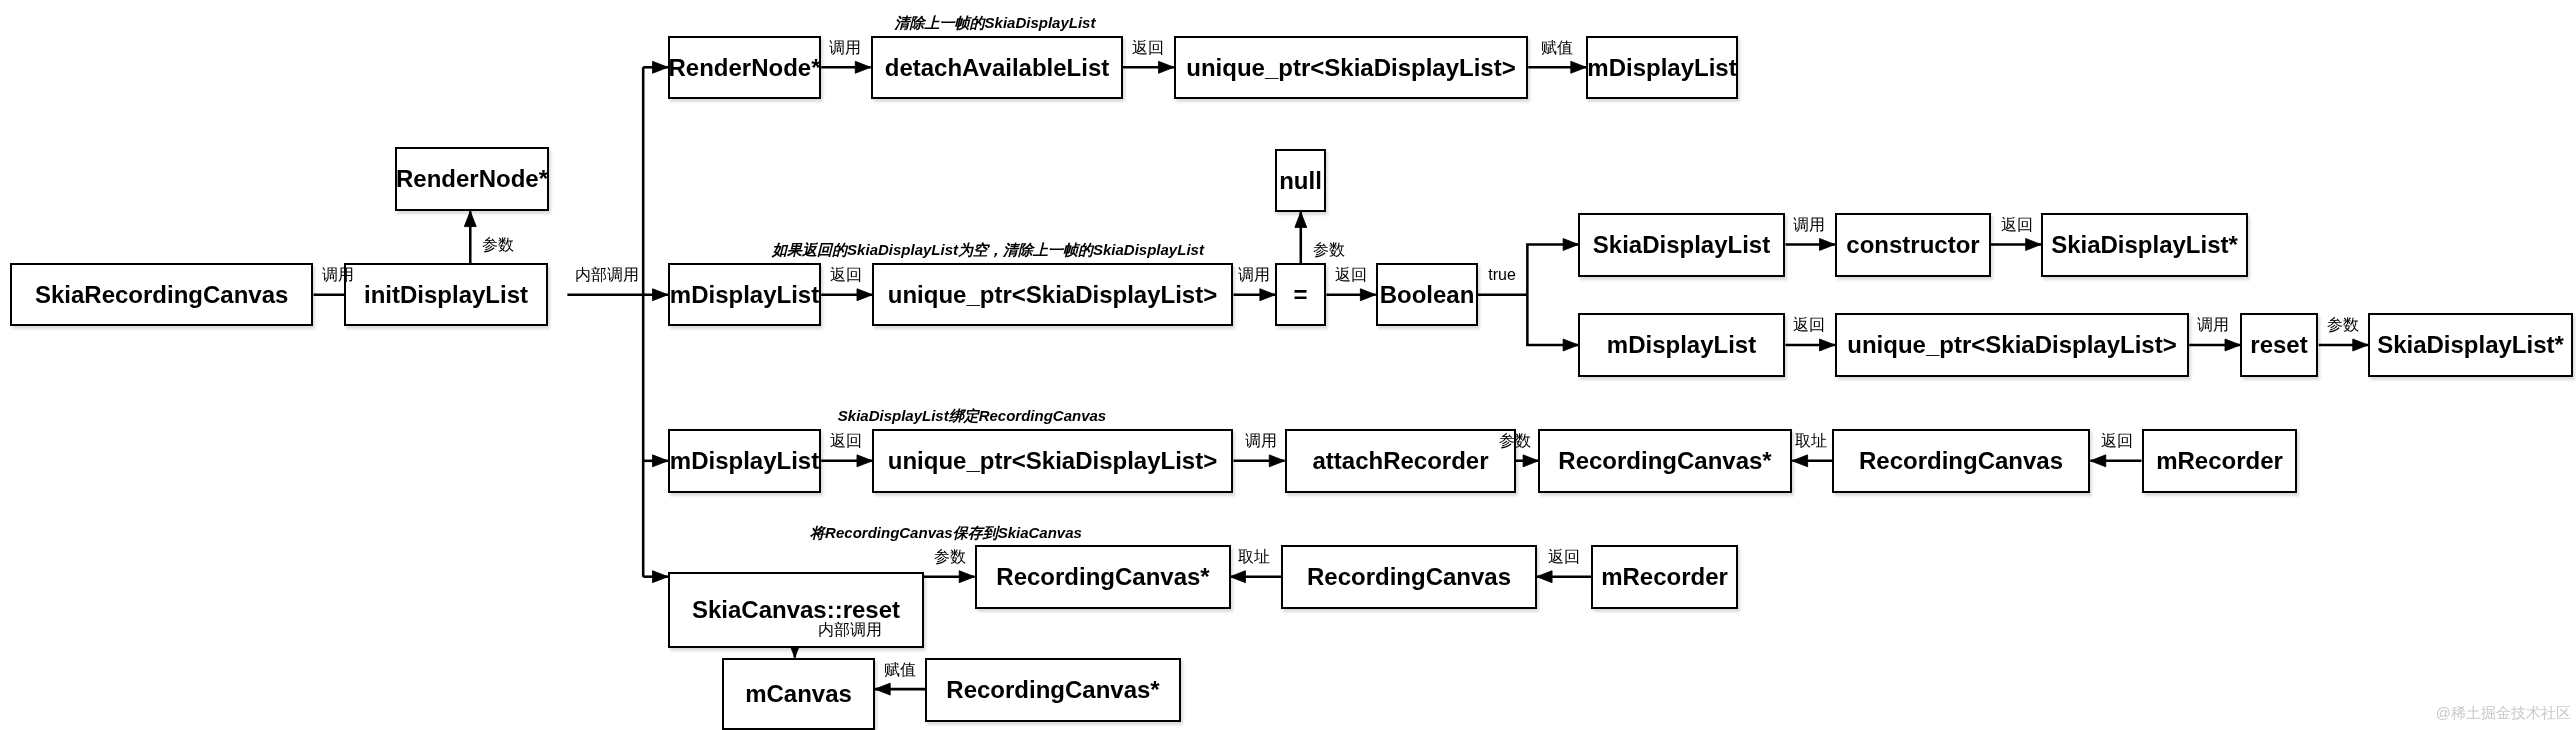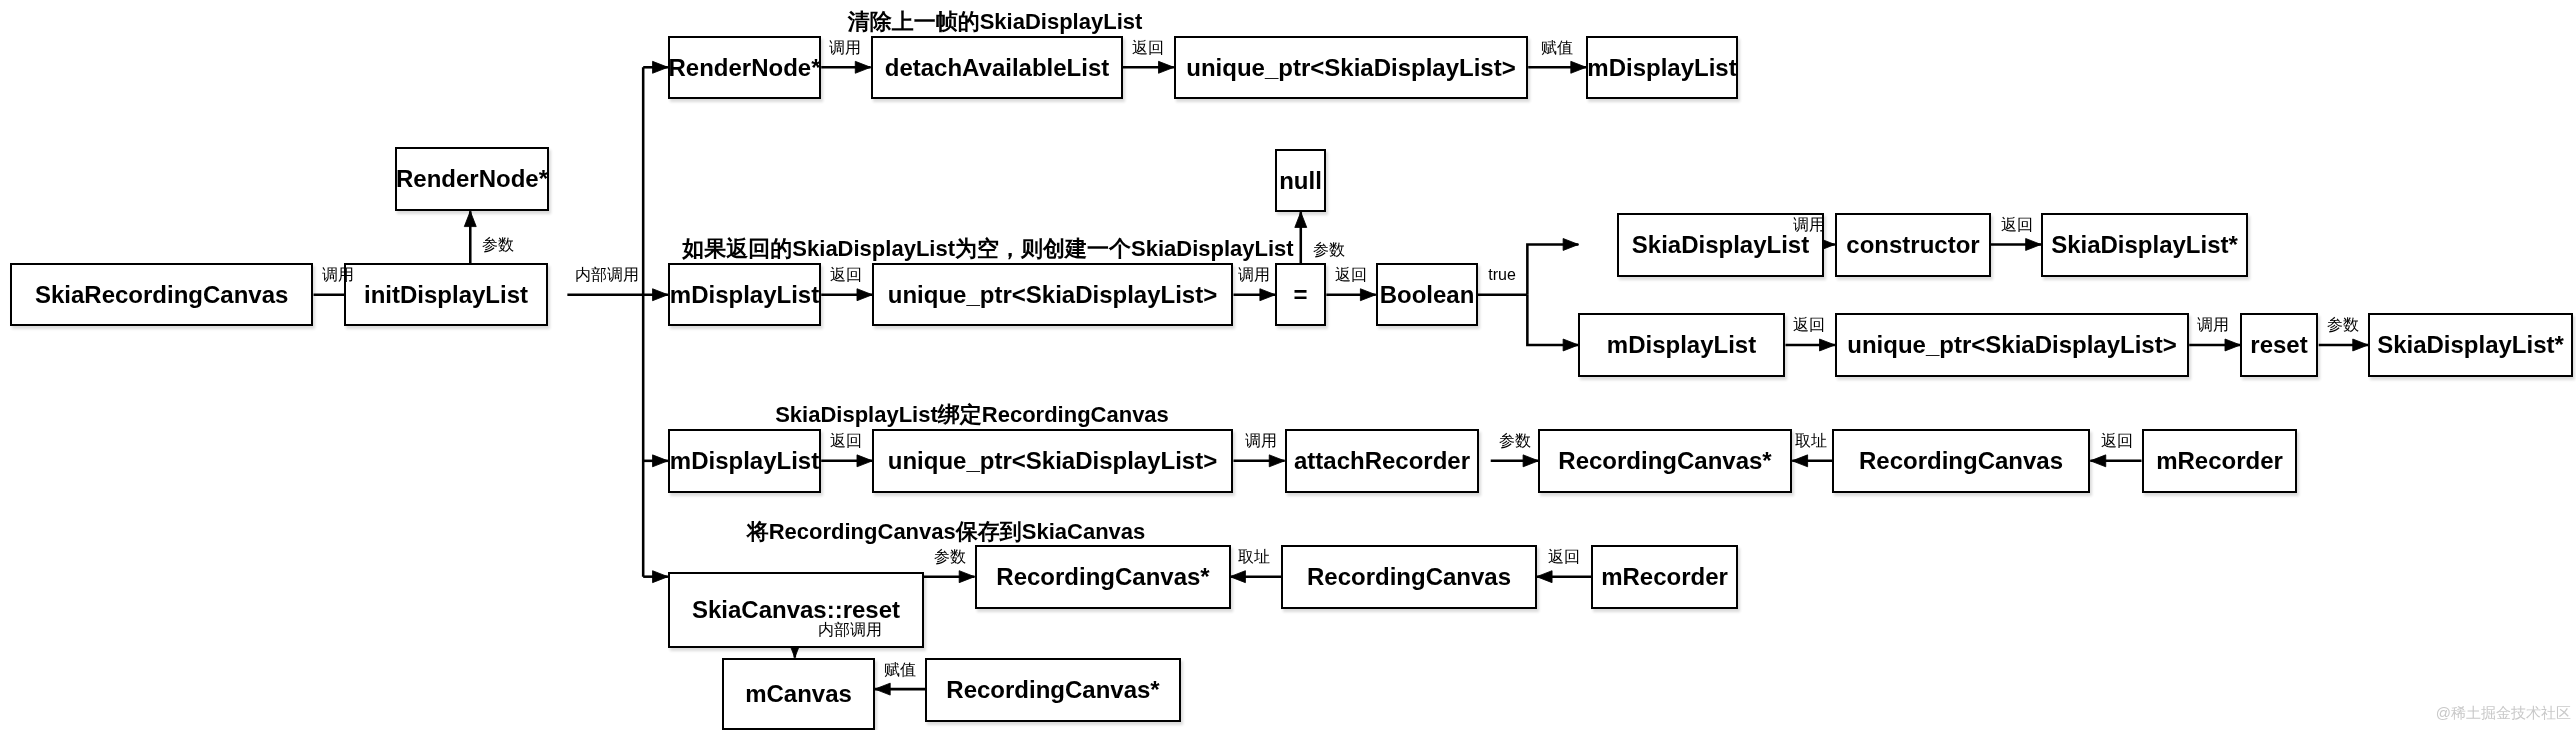--- a/index.html
+++ b/index.html
@@ -40,25 +40,26 @@
     transform: translate(-50%, -50%);
     font-size: 16px;
     color: #000000;
     white-space: nowrap;
     background: transparent;
     line-height: 1;
   }
   .caption {
     position: absolute;
     transform: translate(-50%, -50%);
-    font-size: 22px;
+    font-size: 15px;
     font-weight: bold;
     color: #000000;
     white-space: nowrap;
     line-height: 1;
+    font-style: italic;
   }
   .watermark {
     position: absolute;
     right: 5.1px;
     top: 704px;
     font-size: 15px;
     color: #c9c9c9;
     white-space: nowrap;
   }
 </style>
@@ -113,30 +114,30 @@
       <div class="node" style="left: 1174px; top: 36px; width: 354px; height: 63px;">unique_ptr&lt;SkiaDisplayList&gt;</div>
       <div class="node" style="left: 1586px; top: 36px; width: 152px; height: 63px;">mDisplayList</div>
       <div class="node" style="left: 395px; top: 147px; width: 154px; height: 64px;">RenderNode*</div>
       <div class="node" style="left: 10.2px; top: 263px; width: 303px; height: 63px;">SkiaRecordingCanvas</div>
       <div class="node" style="left: 344px; top: 263px; width: 204px; height: 63px;">initDisplayList</div>
       <div class="node" style="left: 668px; top: 263px; width: 153px; height: 63px;">mDisplayList</div>
       <div class="node" style="left: 872px; top: 263px; width: 361px; height: 63px;">unique_ptr&lt;SkiaDisplayList&gt;</div>
       <div class="node" style="left: 1275px; top: 149px; width: 51px; height: 63px;">null</div>
       <div class="node" style="left: 1275px; top: 263px; width: 51px; height: 63px;">=</div>
       <div class="node" style="left: 1376px; top: 263px; width: 102px; height: 63px;">Boolean</div>
-      <div class="node" style="left: 1578px; top: 213px; width: 207px; height: 64px; margin-left: 39px;">SkiaDisplayList</div>
+      <div class="node" style="left: 1578px; top: 213px; width: 207px; height: 64px;">SkiaDisplayList</div>
       <div class="node" style="left: 1835px; top: 213px; width: 156px; height: 64px;">constructor</div>
       <div class="node" style="left: 2041px; top: 213px; width: 207px; height: 64px;">SkiaDisplayList*</div>
       <div class="node" style="left: 1578px; top: 313px; width: 207px; height: 64px;">mDisplayList</div>
       <div class="node" style="left: 1835px; top: 313px; width: 354px; height: 64px;">unique_ptr&lt;SkiaDisplayList&gt;</div>
       <div class="node" style="left: 2240px; top: 313px; width: 78px; height: 64px;">reset</div>
       <div class="node" style="left: 2368px; top: 313px; width: 205px; height: 64px;">SkiaDisplayList*</div>
       <div class="node" style="left: 668px; top: 429px; width: 153px; height: 64px;">mDisplayList</div>
       <div class="node" style="left: 872px; top: 429px; width: 361px; height: 64px;">unique_ptr&lt;SkiaDisplayList&gt;</div>
-      <div class="node" style="left: 1285px; top: 429px; width: 194px; height: 64px;">attachRecorder</div>
+      <div class="node" style="left: 1285px; top: 429px; width: 231px; height: 64px;">attachRecorder</div>
       <div class="node" style="left: 1538px; top: 429px; width: 254px; height: 64px;">RecordingCanvas*</div>
       <div class="node" style="left: 1832px; top: 429px; width: 258px; height: 64px;">RecordingCanvas</div>
       <div class="node" style="left: 2142px; top: 429px; width: 155px; height: 64px;">mRecorder</div>
       <div class="node" style="left: 668px; top: 545px; width: 256px; height: 76px; margin-top: 27px;">SkiaCanvas::reset</div>
       <div class="node" style="left: 975px; top: 545px; width: 256px; height: 64px;">RecordingCanvas*</div>
       <div class="node" style="left: 1281px; top: 545px; width: 256px; height: 64px;">RecordingCanvas</div>
       <div class="node" style="left: 1591px; top: 545px; width: 147px; height: 64px;">mRecorder</div>
       <div class="node" style="left: 722px; top: 658px; width: 153px; height: 72px;">mCanvas</div>
       <div class="node" style="left: 925px; top: 658px; width: 256px; height: 64px;">RecordingCanvas*</div>
     </div>
@@ -163,19 +164,19 @@
       <div class="elabel" style="left: 1811px; top: 441px;">取址</div>
       <div class="elabel" style="left: 2117px; top: 441px;">返回</div>
       <div class="elabel" style="left: 950px; top: 557px;">参数</div>
       <div class="elabel" style="left: 1254px; top: 557px;">取址</div>
       <div class="elabel" style="left: 1564px; top: 557px;">返回</div>
       <div class="elabel" style="left: 850px; top: 630px;">内部调用</div>
       <div class="elabel" style="left: 900px; top: 670px;">赋值</div>
     </div>
   <div id="caption-group">
       <div class="caption" style="left: 995px; top: 22px;">清除上一帧的SkiaDisplayList</div>
-      <div class="caption" style="left: 988px; top: 249px;">如果返回的SkiaDisplayList为空，则创建一个SkiaDisplayList</div>
+      <div class="caption" style="left: 988px; top: 249px;">如果返回的SkiaDisplayList为空，清除上一帧的SkiaDisplayList</div>
       <div class="caption" style="left: 972px; top: 415px; text-align: center;">SkiaDisplayList绑定RecordingCanvas</div>
       <div class="caption" style="left: 946px; top: 532px;">将RecordingCanvas保存到SkiaCanvas</div>
     </div>
   <div class="watermark">@稀土掘金技术社区</div>
 </div>
 
 
 </body></html>

